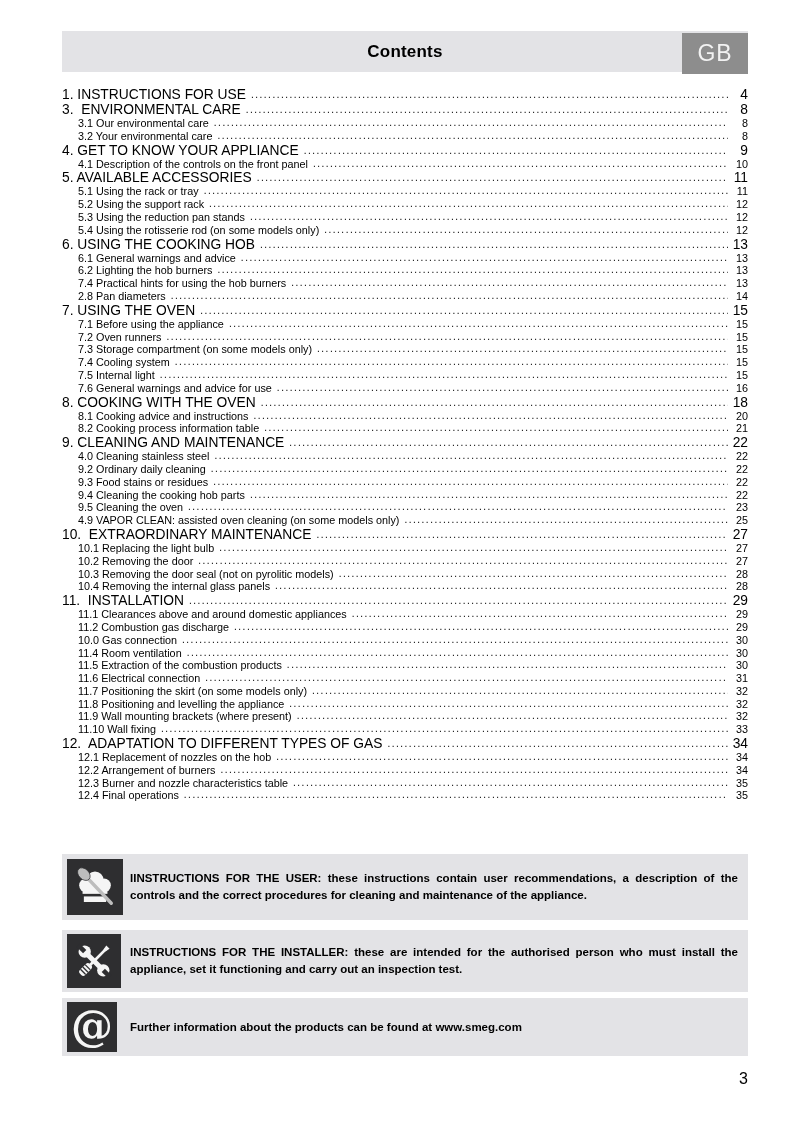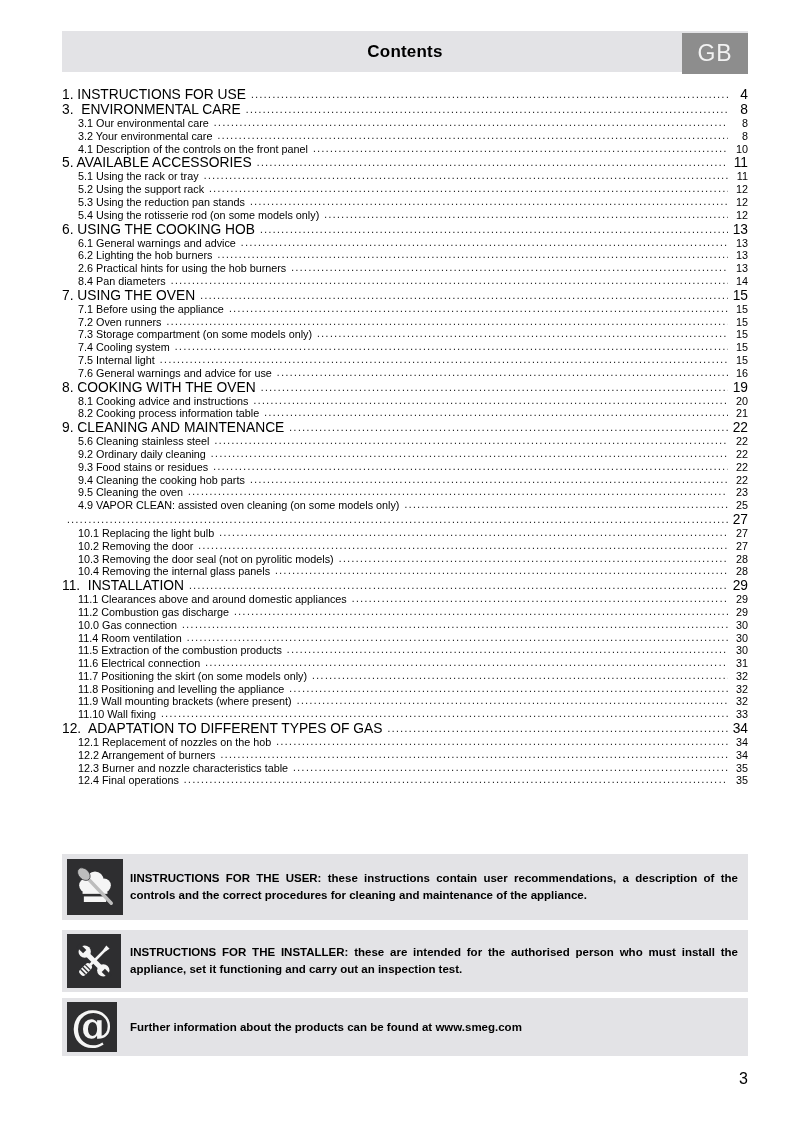--- a/index.html
+++ b/index.html
@@ -95,20 +95,25 @@
       <div class="toc-row lvl2">
         <span class="label">3.1 Our environmental care</span>
         <span class="dots"></span>
         <span class="pg">8</span>
       </div>
       <div class="toc-row lvl2">
         <span class="label">3.2 Your environmental care</span>
         <span class="dots"></span>
         <span class="pg">8</span>
       </div>
+      <div class="toc-row lvl1">
+        <span class="label">4. GET TO KNOW YOUR APPLIANCE</span>
+        <span class="dots"></span>
+        <span class="pg">9</span>
+      </div>
       <div class="toc-row lvl2">
         <span class="label">4.1 Description of the controls on the front panel</span>
         <span class="dots"></span>
         <span class="pg">10</span>
       </div>
       <div class="toc-row lvl1">
         <span class="label">5. AVAILABLE ACCESSORIES</span>
         <span class="dots"></span>
         <span class="pg">11</span>
       </div>
@@ -141,26 +146,26 @@
         <span class="label">6.1 General warnings and advice</span>
         <span class="dots"></span>
         <span class="pg">13</span>
       </div>
       <div class="toc-row lvl2">
         <span class="label">6.2 Lighting the hob burners</span>
         <span class="dots"></span>
         <span class="pg">13</span>
       </div>
       <div class="toc-row lvl2">
-        <span class="label">2.6 Practical hints for using the hob burners</span>
+        <span class="label">7.4 Practical hints for using the hob burners</span>
         <span class="dots"></span>
         <span class="pg">13</span>
       </div>
       <div class="toc-row lvl2">
-        <span class="label">8.4 Pan diameters</span>
+        <span class="label">2.8 Pan diameters</span>
         <span class="dots"></span>
         <span class="pg">14</span>
       </div>
       <div class="toc-row lvl1">
         <span class="label">7. USING THE OVEN</span>
         <span class="dots"></span>
         <span class="pg">15</span>
       </div>
       <div class="toc-row lvl2">
         <span class="label">7.1 Before using the appliance</span>
@@ -188,39 +193,39 @@
         <span class="pg">15</span>
       </div>
       <div class="toc-row lvl2">
         <span class="label">7.6 General warnings and advice for use</span>
         <span class="dots"></span>
         <span class="pg">16</span>
       </div>
       <div class="toc-row lvl1">
         <span class="label">8. COOKING WITH THE OVEN</span>
         <span class="dots"></span>
-        <span class="pg">19</span>
+        <span class="pg">18</span>
       </div>
       <div class="toc-row lvl2">
         <span class="label">8.1 Cooking advice and instructions</span>
         <span class="dots"></span>
         <span class="pg">20</span>
       </div>
       <div class="toc-row lvl2">
         <span class="label">8.2 Cooking process information table</span>
         <span class="dots"></span>
         <span class="pg">21</span>
       </div>
       <div class="toc-row lvl1">
         <span class="label">9. CLEANING AND MAINTENANCE</span>
         <span class="dots"></span>
         <span class="pg">22</span>
       </div>
       <div class="toc-row lvl2">
-        <span class="label">5.6 Cleaning stainless steel</span>
+        <span class="label">4.0 Cleaning stainless steel</span>
         <span class="dots"></span>
         <span class="pg">22</span>
       </div>
       <div class="toc-row lvl2">
         <span class="label">9.2 Ordinary daily cleaning</span>
         <span class="dots"></span>
         <span class="pg">22</span>
       </div>
       <div class="toc-row lvl2">
         <span class="label">9.3 Food stains or residues</span>
@@ -236,20 +241,21 @@
         <span class="label">9.5 Cleaning the oven</span>
         <span class="dots"></span>
         <span class="pg">23</span>
       </div>
       <div class="toc-row lvl2">
         <span class="label">4.9 VAPOR CLEAN: assisted oven cleaning (on some models only)</span>
         <span class="dots"></span>
         <span class="pg">25</span>
       </div>
       <div class="toc-row lvl1">
+        <span class="label">10.  EXTRAORDINARY MAINTENANCE</span>
         <span class="dots"></span>
         <span class="pg">27</span>
       </div>
       <div class="toc-row lvl2">
         <span class="label">10.1 Replacing the light bulb</span>
         <span class="dots"></span>
         <span class="pg">27</span>
       </div>
       <div class="toc-row lvl2">
         <span class="label">10.2 Removing the door</span>

